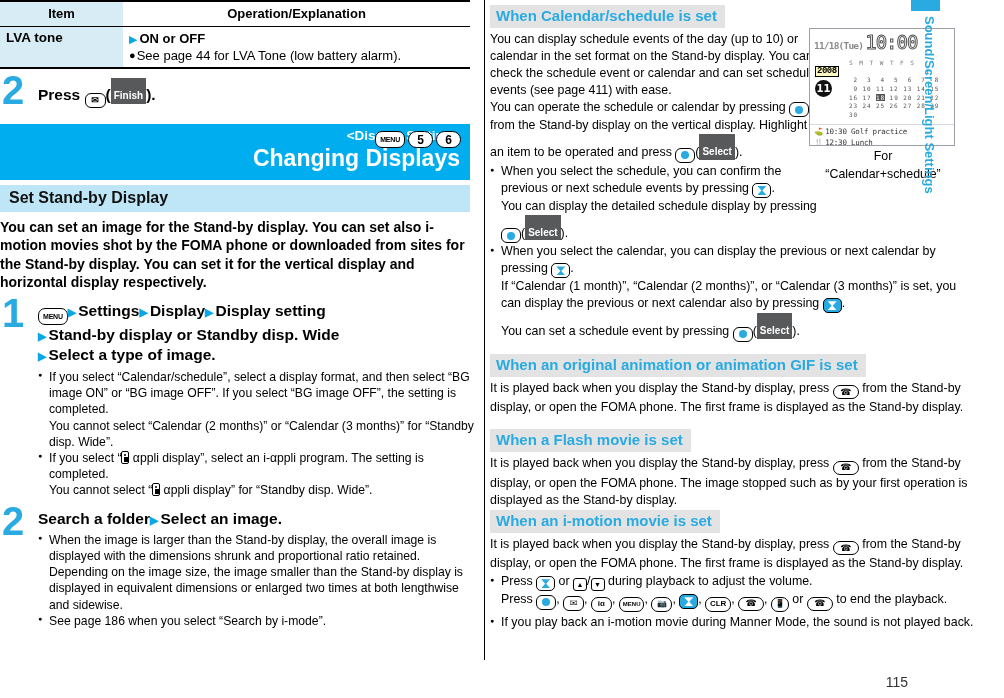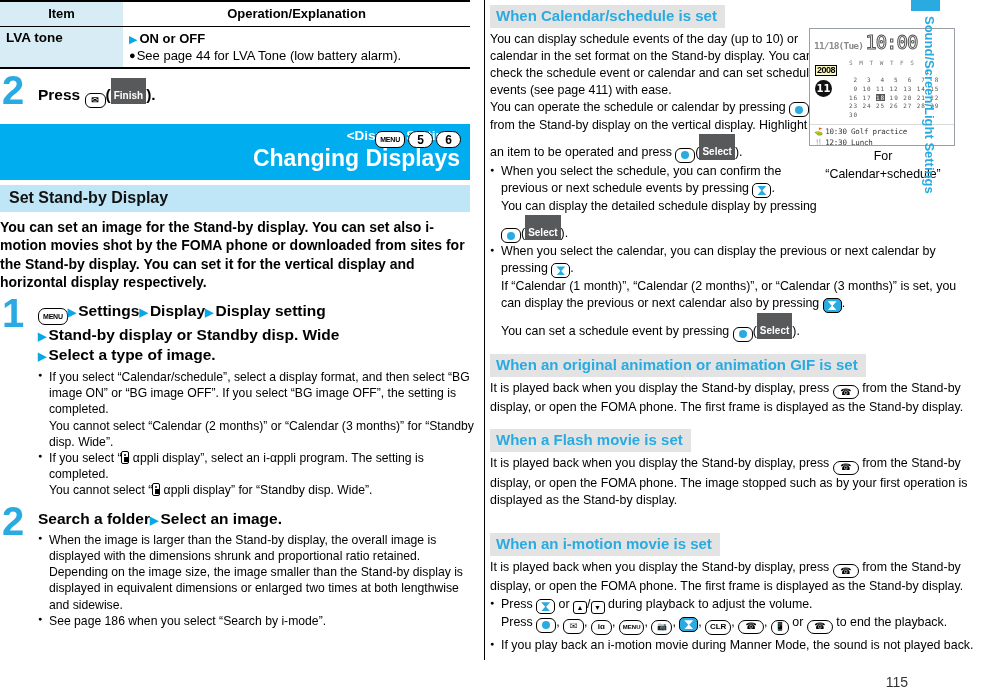--- a/index.html
+++ b/index.html
@@ -162,21 +162,21 @@
     color:#8a8a8a; letter-spacing:-0.8px; line-height:1; padding-bottom:2px;
   }
   .scr-clock {
     font-family:"DejaVu Sans Mono", monospace; font-size:19px; letter-spacing:-1px;
     line-height:1; color:#fff;
     -webkit-text-stroke:1px #555; text-shadow:0 0 0 #555;
   }
   .cal-wrap { display:flex; padding:7px 4px 0 5px; gap:4px;}
   .cal-left { width:30px; }
   .cal-year {
-    font-family:Liberation Sans, sans-serif; font-size:9px; font-weight:bold;
+    font-family:Liberation Mono, monospace; font-size:9px; font-weight:bold;
     background:#fef9c3; color:#000; letter-spacing:-0.5px; line-height:1;
     border:1px solid #000; display:inline-block; padding:0 1px;
   }
   .cal-month {
     margin-top:3px; width:17px; height:17px; border-radius:50%; background:#111;
     color:#fff; font-size:10px; font-weight:bold; display:flex;
     align-items:center; justify-content:center; font-family:"DejaVu Sans", sans-serif;
   }
   .cal-grid { font-family:"DejaVu Sans Mono", monospace; font-size:6px; color:#555; line-height:1.45;}
   .cal-grid .dow { color:#777; letter-spacing:1.5px; }
@@ -381,21 +381,21 @@
 
     
     <div class="sub-bar" style="margin-top:13px;">When a Flash movie is set</div>
     <div class="rtext" style="margin-top:3px;">
       <span>It is played back when you display the Stand-by display, press</span>
       <span class="key-call">☎</span>
       <span>from the Stand-by display, or open the FOMA phone. The image stopped such as by your first operation is displayed as the Stand-by display.</span>
     </div>
 
     
-    <div class="sub-bar" style="margin-top:24px;">When an i-motion movie is set</div>
+    <div class="sub-bar" style="margin-top:1px;">When an i-motion movie is set</div>
     <div class="rtext" style="margin-top:3px;">
       <span>It is played back when you display the Stand-by display, press</span>
       <span class="key-call">☎</span>
       <span>from the Stand-by display, or open the FOMA phone. The first frame is displayed as the Stand-by display.</span>
     </div>
 
     <div class="rnote" style="margin-top:1px;">
       <span>Press</span>
       <span class="key-nav">
           <i></i>

